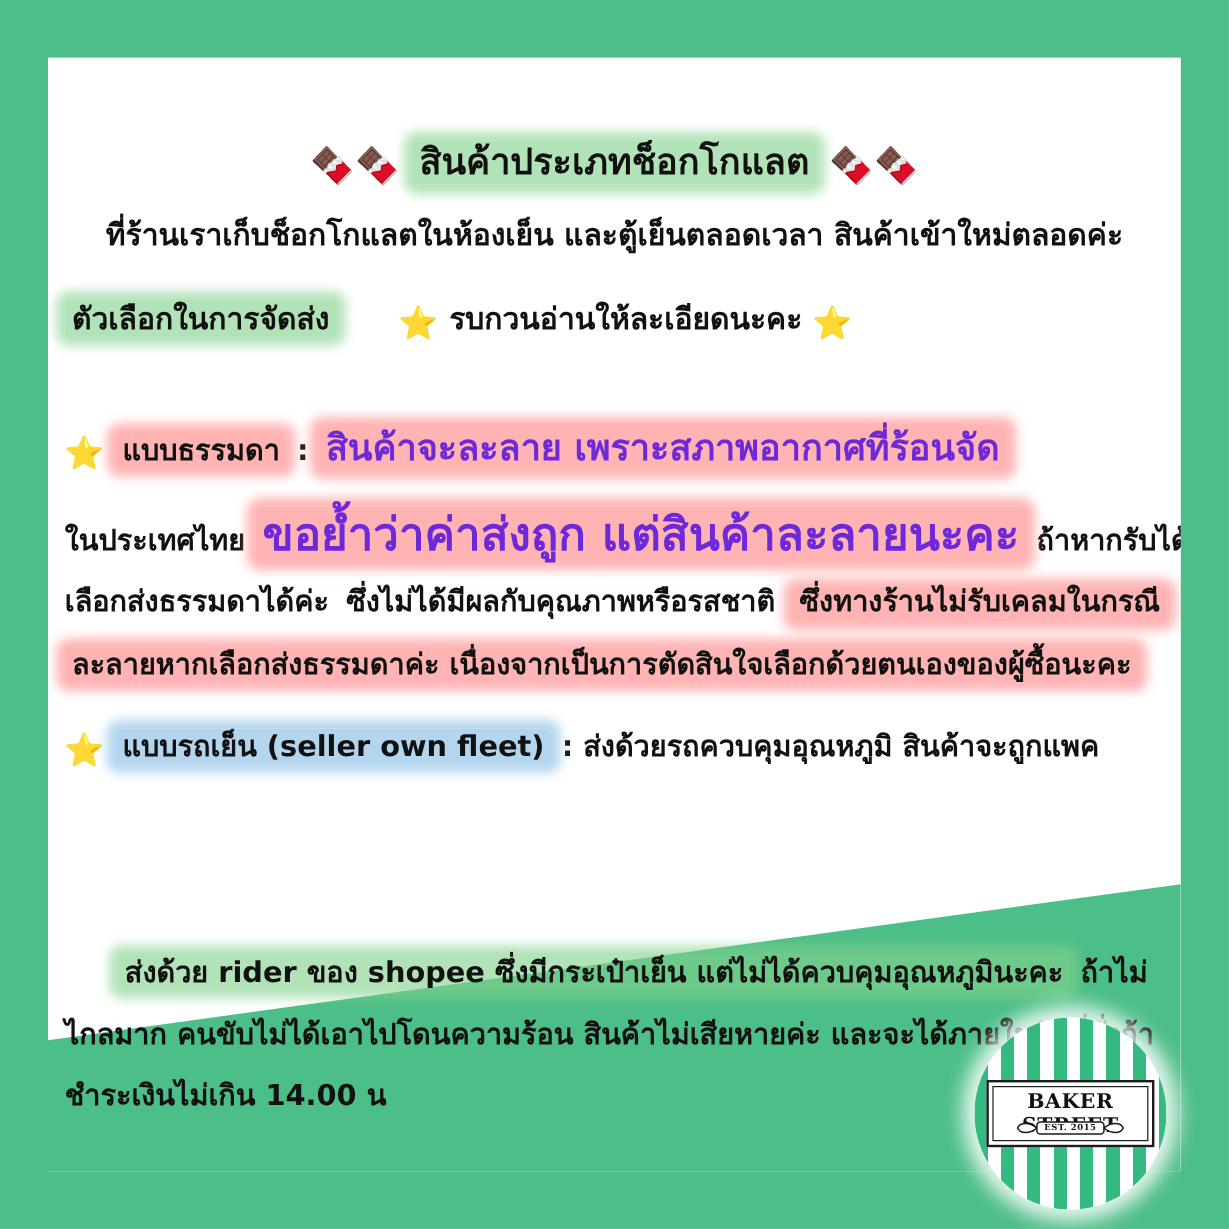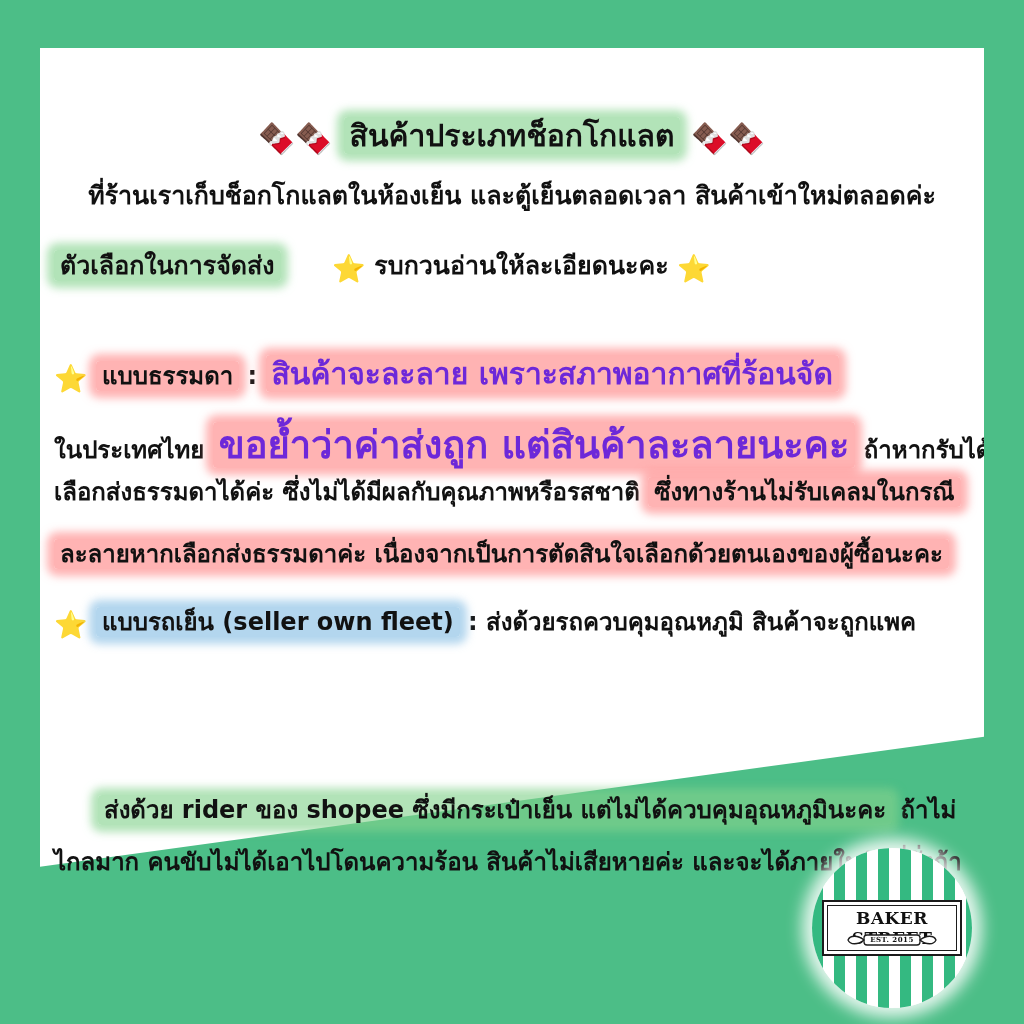--- a/index.html
+++ b/index.html
@@ -138,21 +138,21 @@
         <span class="dark">:</span>
         <span class="hl hl-red red-text" style="font-size:30px;">สินค้าจะละลาย เพราะสภาพอากาศที่ร้อนจัด</span>
       </div>
 
       <div class="line left t-body" style="top:378px;">
         <span>ในประเทศไทย</span>
         <span class="hl hl-red red-text" style="font-size:38px;">ขอย้ำว่าค่าส่งถูก แต่สินค้าละลายนะคะ</span>
         <span>ถ้าหากรับได้</span>
       </div>
 
-      <div class="line left t-body" style="top:432px;">
+      <div class="line left t-body" style="top:443px;font-family:Liberation Mono, monospace;">
         <span>เลือกส่งธรรมดาได้ค่ะ ซึ่งไม่ได้มีผลกับคุณภาพหรือรสชาติ</span>
         <span class="hl hl-red dark">ซึ่งทางร้านไม่รับเคลมในกรณี</span>
       </div>
 
       <div class="line left t-body" style="top:494px;">
         <span class="hl hl-red dark">ละลายหากเลือกส่งธรรมดาค่ะ เนื่องจากเป็นการตัดสินใจเลือกด้วยตนเองของผู้ซื้อนะคะ</span>
       </div>
 
       <div class="line left t-body" style="top:562px;">
         <span class="emoji-star">⭐</span>
@@ -165,20 +165,23 @@
 
       <div class="line left t-body" style="top:750px;margin-left:44px;">
         <span class="hl hl-green">ส่งด้วย rider ของ shopee ซึ่งมีกระเป๋าเย็น แต่ไม่ได้ควบคุมอุณหภูมินะคะ</span>
         <span>ถ้าไม่</span>
       </div>
 
       <div class="line left t-body" style="top:802px;">
         <span>ไกลมาก คนขับไม่ได้เอาไปโดนความร้อน สินค้าไม่เสียหายค่ะ และจะได้ภายในวันที่สั่งถ้า</span>
       </div>
 
+      <div class="line left t-body" style="top:853px;">
+        <span>ชำระเงินไม่เกิน 14.00 น</span>
+      </div>
 
     </div>
   </div>
 
   <div id="logo">
     <div id="logo-glow"></div>
     <div id="logo-circle">
       <div id="logo-plate">
         <div id="logo-plate-inner"></div>
         <div id="logo-name">BAKER STREET</div>

